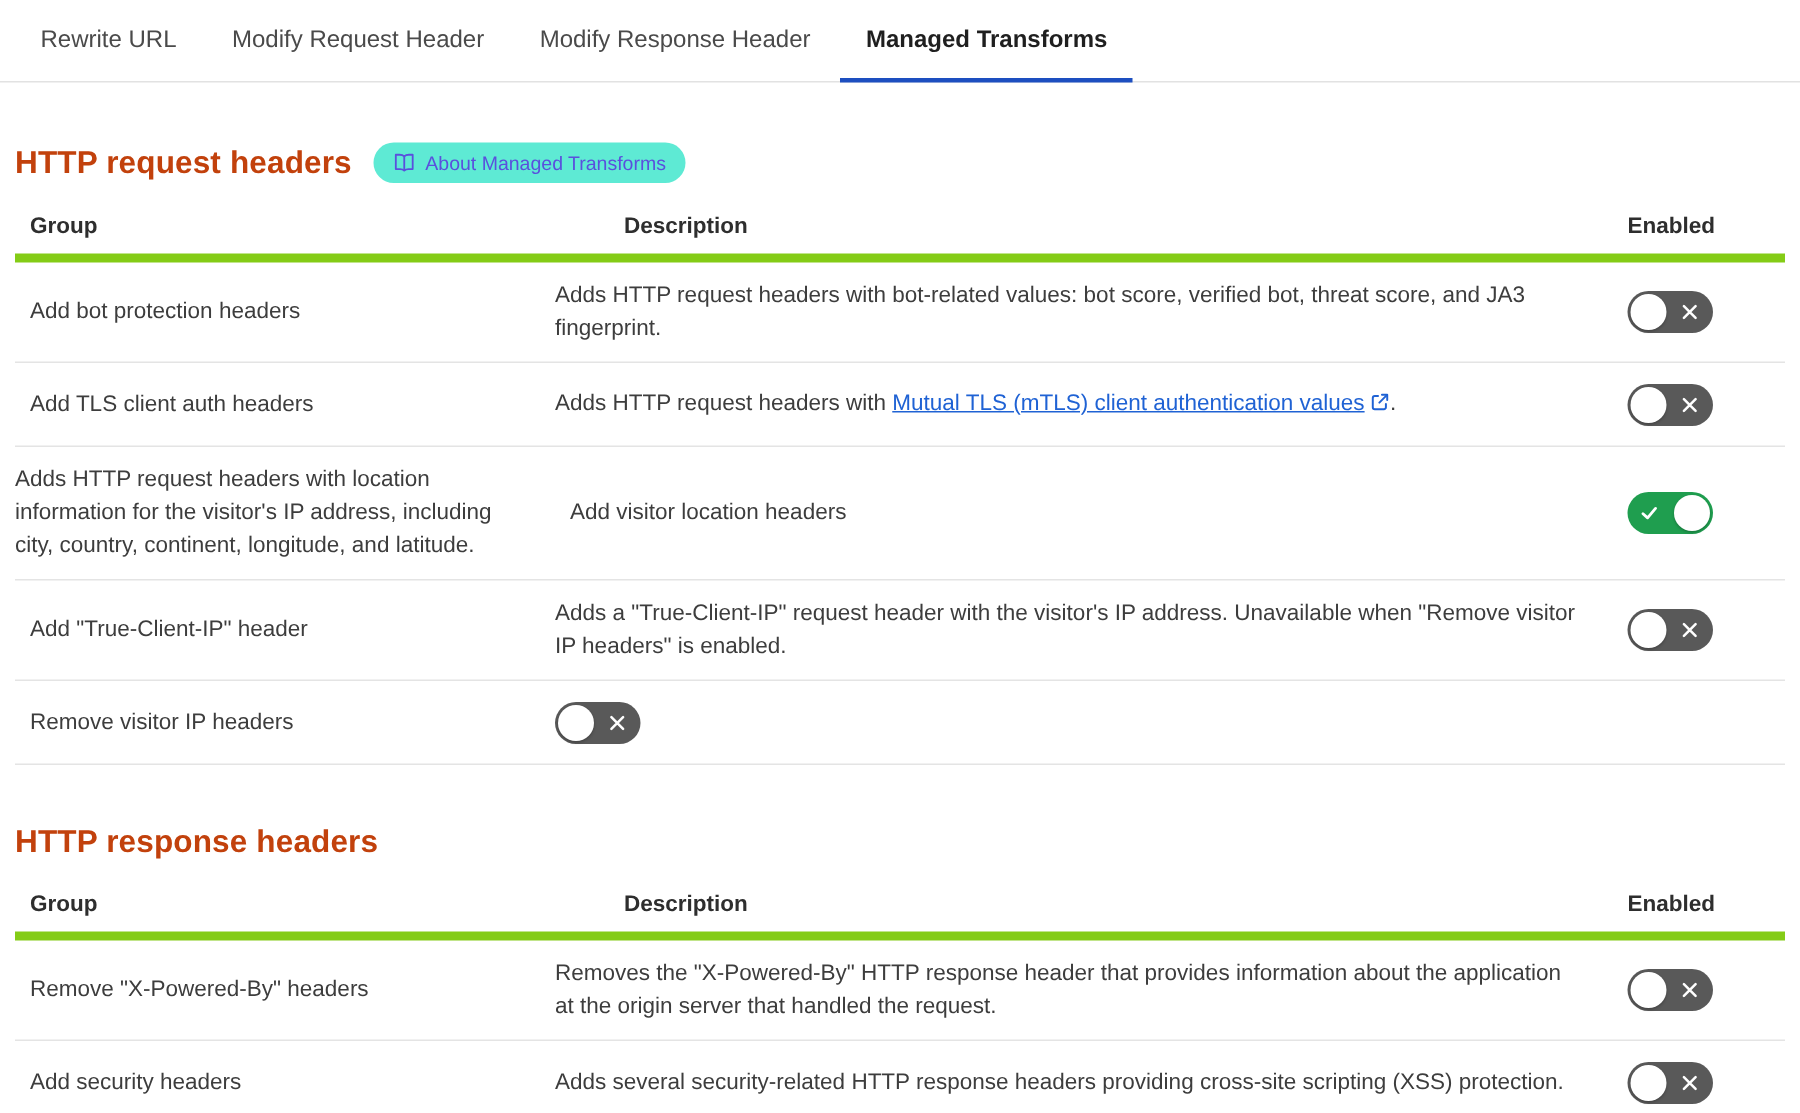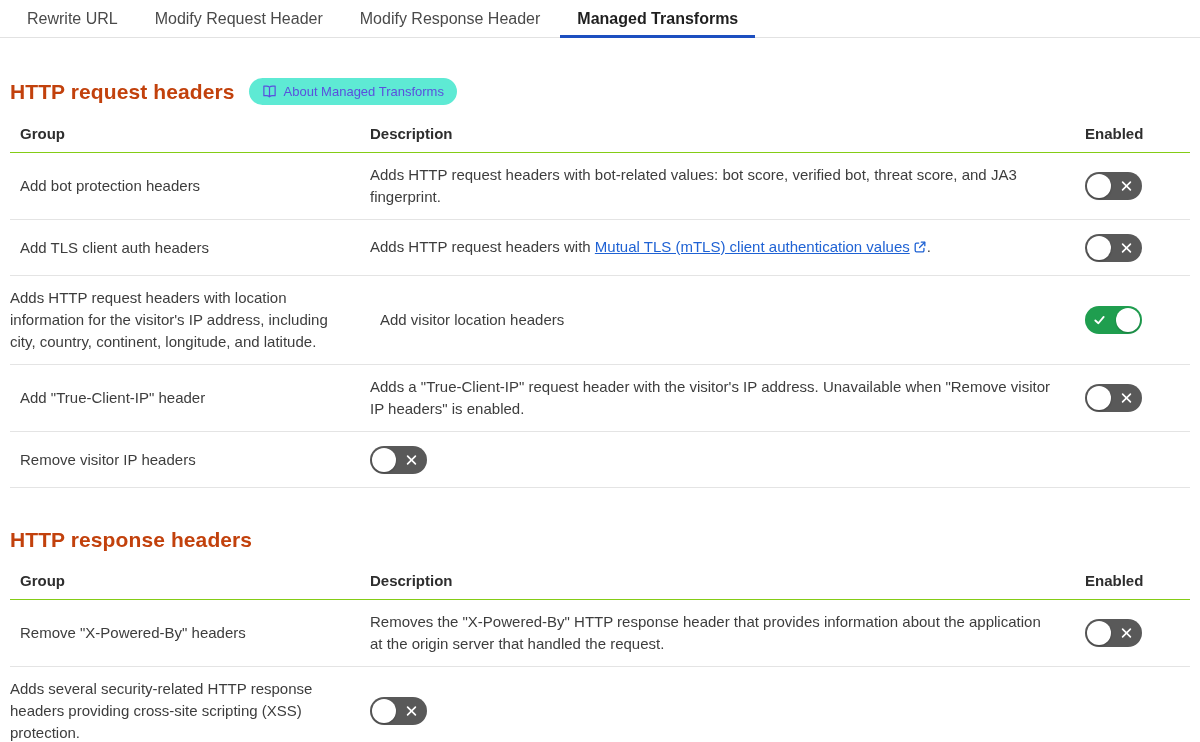--- a/index.html
+++ b/index.html
@@ -5,21 +5,21 @@
   * { margin: 0; padding: 0; box-sizing: border-box; }
   html, body { background: #ffffff; width: 1200px; height: 742px; overflow: hidden; }
   body { font-family: "Liberation Sans", sans-serif; color: #3d3d3d; }
 
   
   .tabbar {
     display: flex;
     align-items: stretch;
     padding-left: 10px;
     border-bottom: 1px solid #e2e2e2;
-    height: 38px;
+    height: 55px;
   }
   .tab {
     position: relative;
     display: flex;
     align-items: center;
     padding: 0 17px;
     margin-right: 3px;
     font-size: 16px;
     color: #4a4a4a;
     cursor: pointer;
@@ -72,22 +72,23 @@
 
   
   .table { width: 100%; }
   .trow {
     display: grid;
     grid-template-columns: 360px 1fr 105px;
     border-bottom: 1px solid #e4e4e4;
     align-items: center;
   }
   .trow.thead {
-    border-bottom: 1px solid #84cc16;
+    border-bottom: 6px solid #84cc16;
     align-items: end;
+    gap: 46px;
   }
   .th {
     font-size: 15px;
     font-weight: 700;
     color: #2e2e2e;
     padding: 6px 0 10px 0;
   }
   .th.group-col { padding-left: 10px; }
   .td {
     font-size: 15px;
@@ -285,20 +286,21 @@
             <span class="glyph x">
                 <svg width="13" height="13" viewBox="0 0 14 14">
                   <path d="M2.8 2.8 L11.2 11.2 M11.2 2.8 L2.8 11.2" stroke="#fff" stroke-width="1.8" stroke-linecap="round"></path>
                 </svg>
               </span>
           </div>
         </div>
       </div>
 
       <div class="trow body-row">
+        <div class="td group-cell">Add security headers</div>
         <div class="td desc-cell">Adds several security-related HTTP response headers providing cross-site scripting (XSS) protection.</div>
         <div class="td toggle-cell">
           <div class="toggle" data-state="off">
 
             <span class="knob"></span>
             <span class="glyph x">
                 <svg width="13" height="13" viewBox="0 0 14 14">
                   <path d="M2.8 2.8 L11.2 11.2 M11.2 2.8 L2.8 11.2" stroke="#fff" stroke-width="1.8" stroke-linecap="round"></path>
                 </svg>
               </span>

